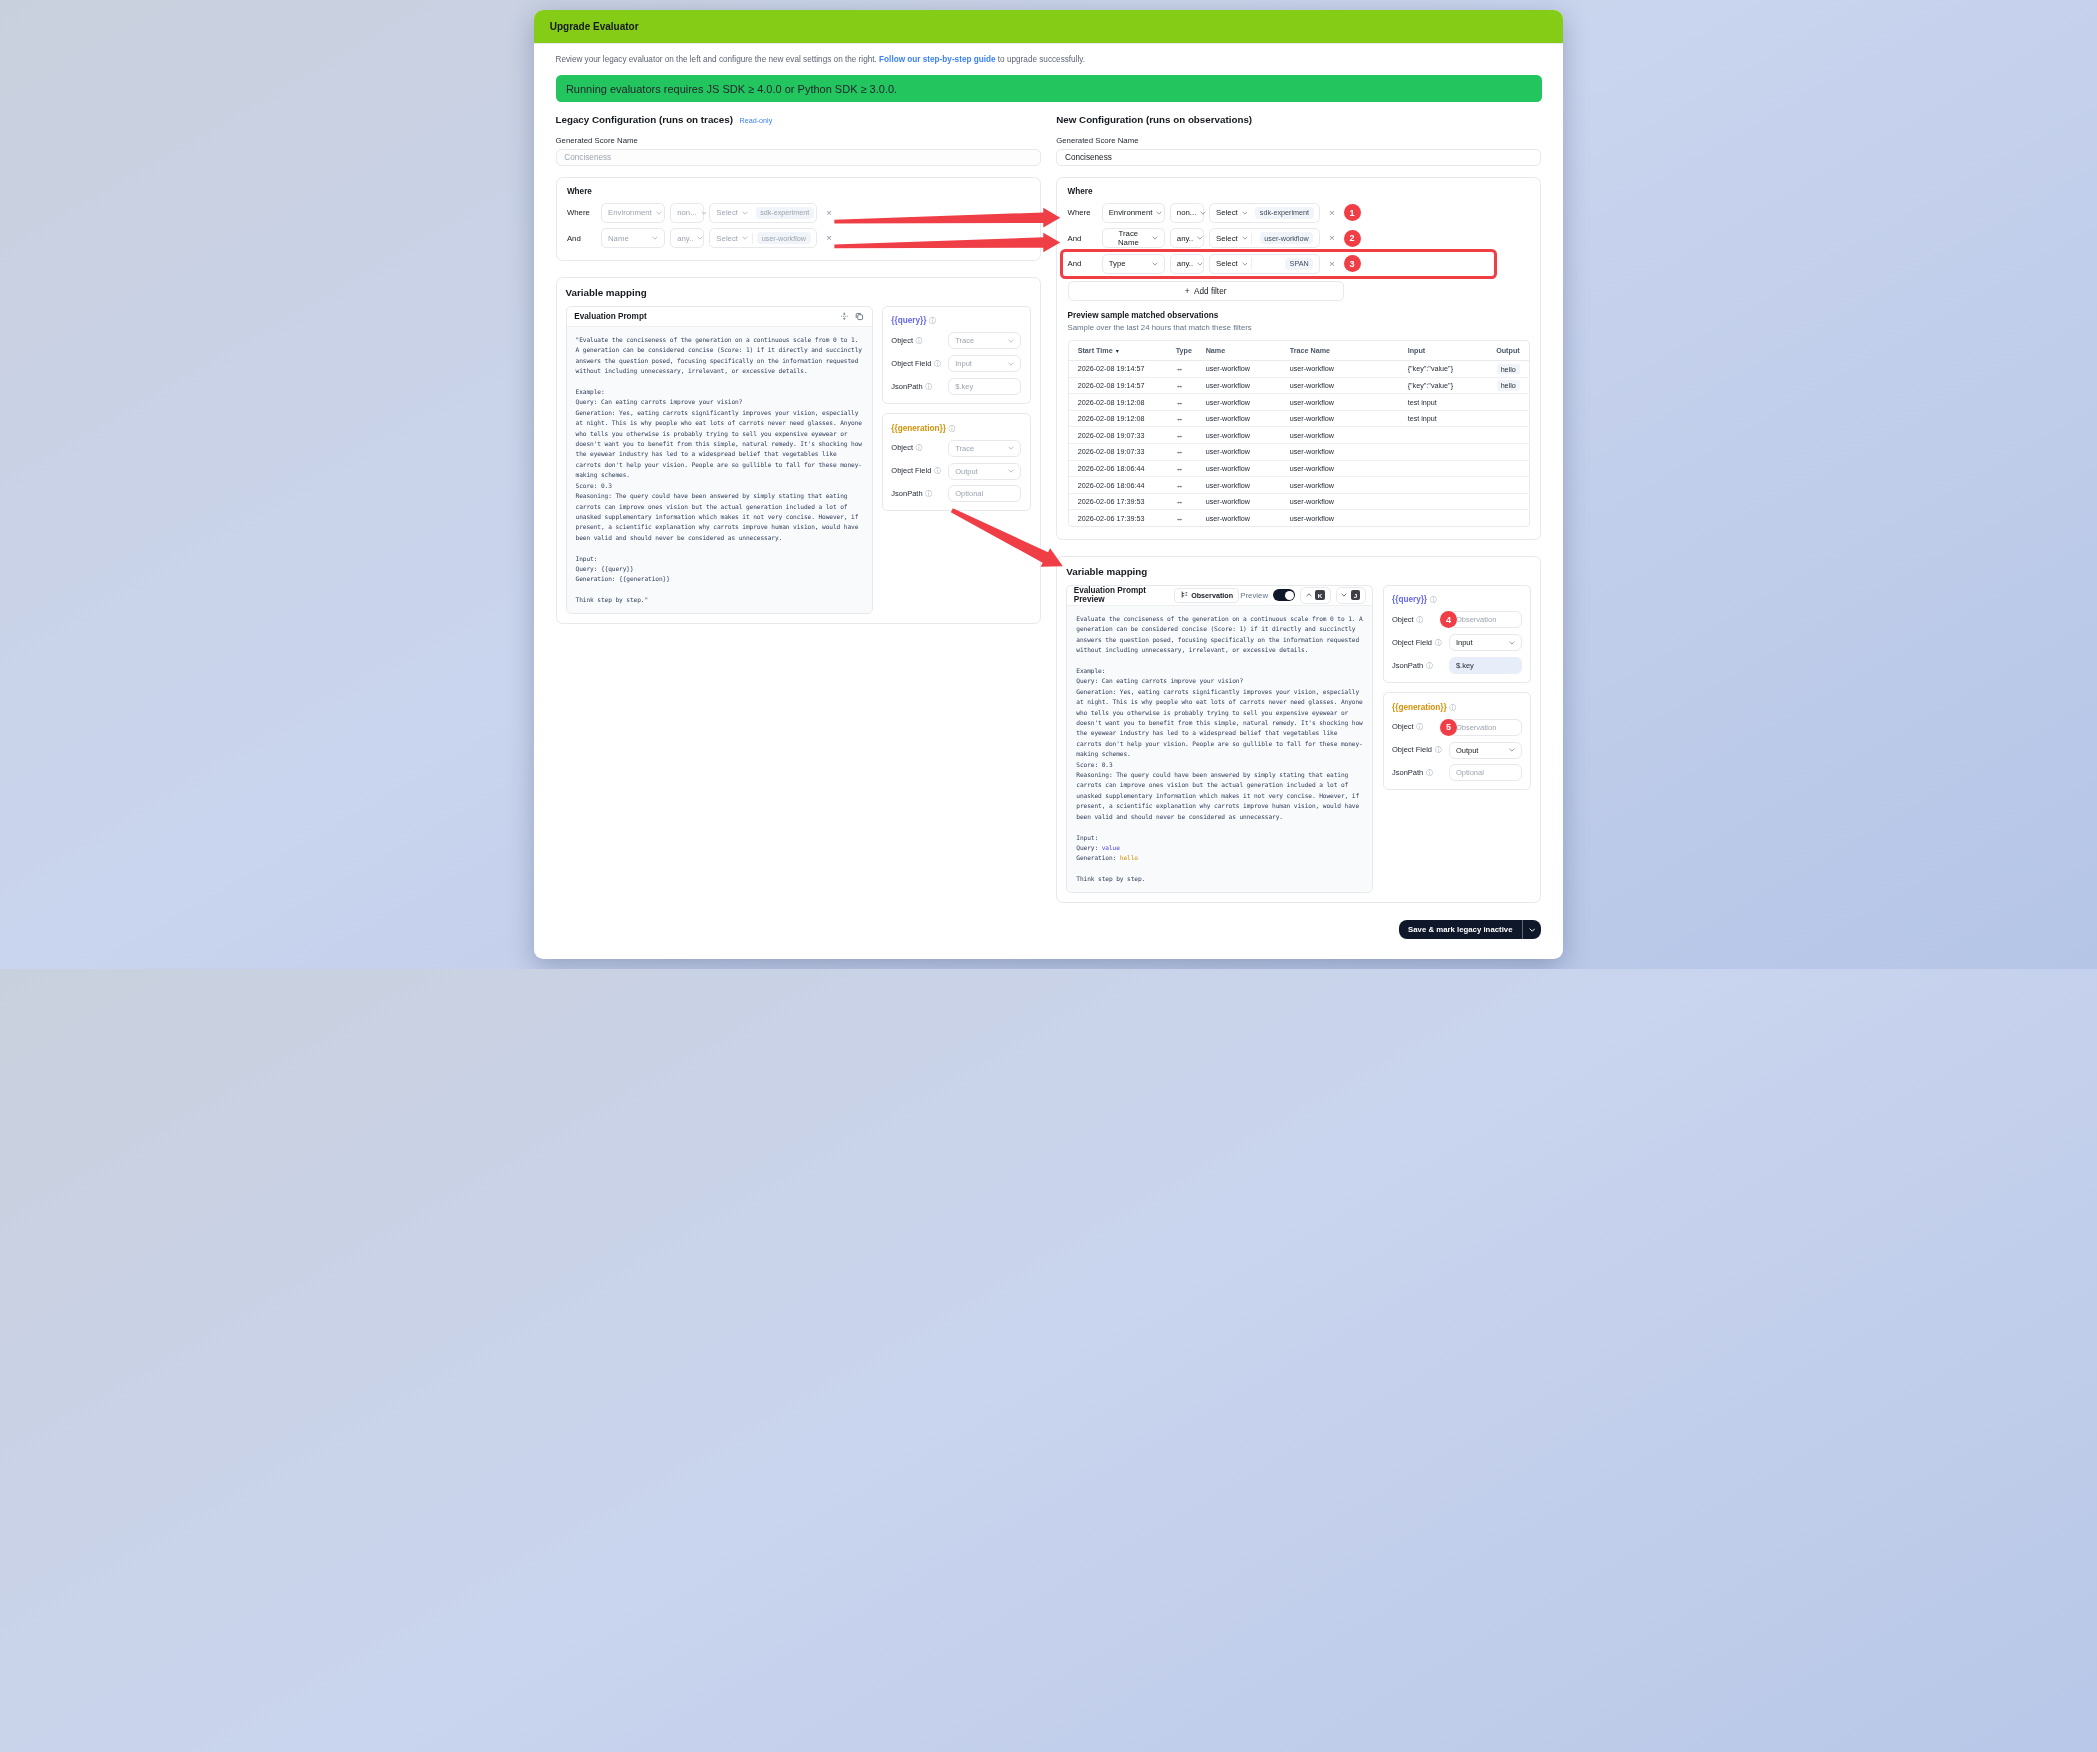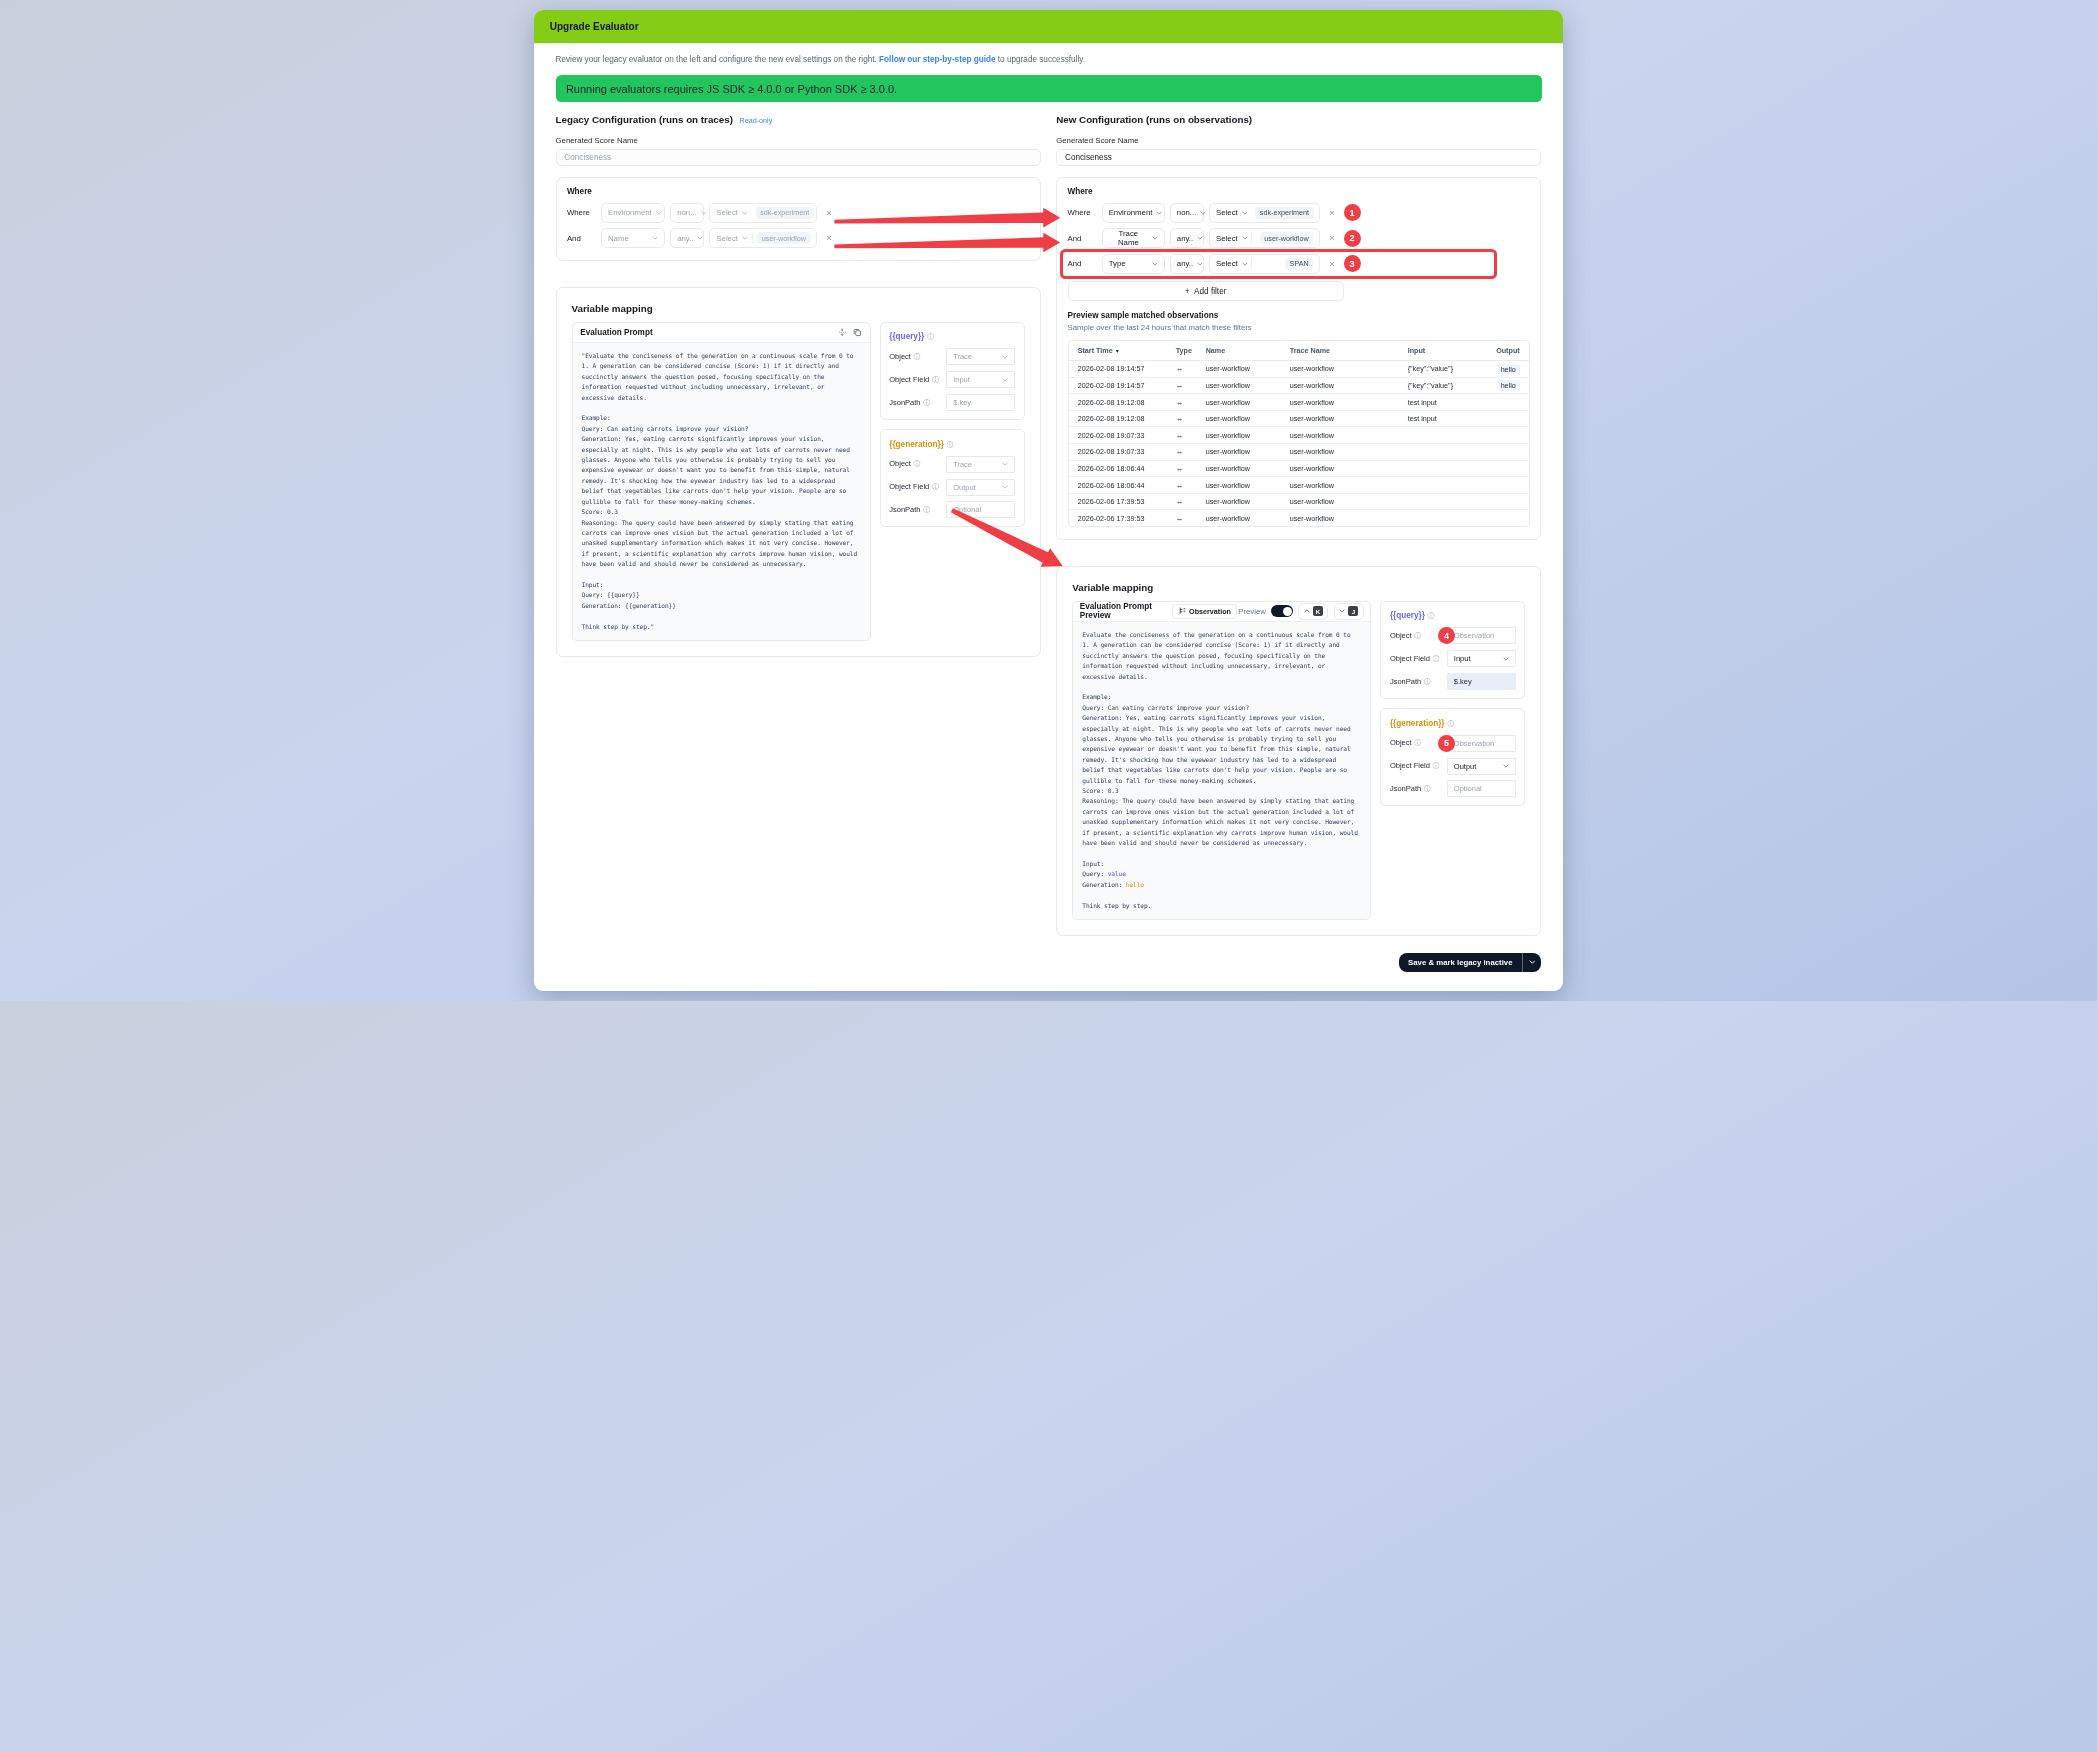--- a/index.html
+++ b/index.html
@@ -58,40 +58,40 @@
   .trow > div { padding:3.3px 2.6px; color:#1e2430; white-space:nowrap; overflow:hidden;}
   .thead { border-bottom:0.7px solid #e8eaee; }
   .thead > div { color:#4b5768; padding:5.2px 2.6px; font-weight:600;}
   .tbody .trow { border-bottom:0.7px solid #eef0f3; }
   .tbody .trow:last-child { border-bottom:none; }
   .type-ico { color:#6366f1; font-size:7.8px; }
   .col-out { text-align:right; }
   .out-chip { background:#f1f5f9; border-radius:2.6px; padding:0.7px 3.9px; }
   .sort-ico { font-size:5.2px; color:#1e2430; margin-left:2px;}
 
-  .vm-card { margin-top:26px; padding:15px; }
+  .vm-card { margin-top:16px; padding:9px; }
   .vm-title { font-size:9.8px; font-weight:bold; color:#16191f; }
   .vm-row { display:flex; justify-content:space-between; gap:9.1px; margin-top:7.8px; align-items:flex-start;}
   .prompt-card { width:312px; border:0.7px solid #e6e8ec; border-radius:5.2px; overflow:hidden; background:#fff;}
   .prompt-head { height:19.6px; display:flex; align-items:center; gap:5.2px; padding:0 7.8px; }
   .prompt-title { font-size:8.2px; font-weight:bold; color:#16191f; }
   .ph-icons { margin-left:auto; display:flex; gap:6.5px; color:#3f4a5a;}
   .ph-icons span { cursor:pointer; display:flex; align-items:center;}
   .prompt-body { border-top:0.7px solid #edeff2; background:#f8fafc; padding:7.8px 9.1px; font-family:"DejaVu Sans Mono", monospace;
                  font-size:6.2px; line-height:1.68; color:#33415c; white-space:pre-wrap; letter-spacing:-0.1px;}
   .q-val { color:#4f46e5; }
   .g-val { color:#d49106; }
 
   .vars-col { width:151px; display:flex; flex-direction:column; gap:9.1px; }
   .var-card { border:0.7px solid #e6e8ec; border-radius:5.2px; padding:7.8px 8.5px; background:#fff;}
   .var-name { font-size:8.2px; font-weight:bold; }
   .var-name.q { color:#6366f1; } .var-name.g { color:#d49106; }
   .vrow { display:flex; align-items:center; margin-top:5.9px; position:relative;}
   .vlabel { width:57px; flex:0 0 57px; font-size:7.5px; color:#1f2430; }
-  .vctl { flex:1; height:17px; border:0.7px solid #e6e8ec; border-radius:1px; display:flex; align-items:center;
+  .vctl { flex:1; height:17px; border:0.7px solid #e6e8ec; border-radius:6px; display:flex; align-items:center;
           padding:0 5.9px; font-size:7.5px; color:#16191f; gap:3.9px; background:#fff;text-align:right;}
   .vctl.muted { color:#9ca3af; }
   .vctl.filled { background:#e8edfa; border-color:#e8edfa; color:#1f2430; }
   .vctl .chev { margin-left:auto; }
   .info-ico { color:#9aa6b2; font-size:6.9px; margin-left:2.6px; cursor:pointer;}
   .vbadge { position:absolute; left:48px; top:0px; z-index:2; }
 
   .pv-head { height:19.6px; display:flex; align-items:center; gap:1px; padding:0 6.5px;}
   .obs-badge { border:0.7px solid #e6e8ec; border-radius:3.9px; padding:2px 5.2px; font-size:7.2px; font-weight:bold;
                color:#16191f; display:flex; align-items:center; gap:3.3px;}

